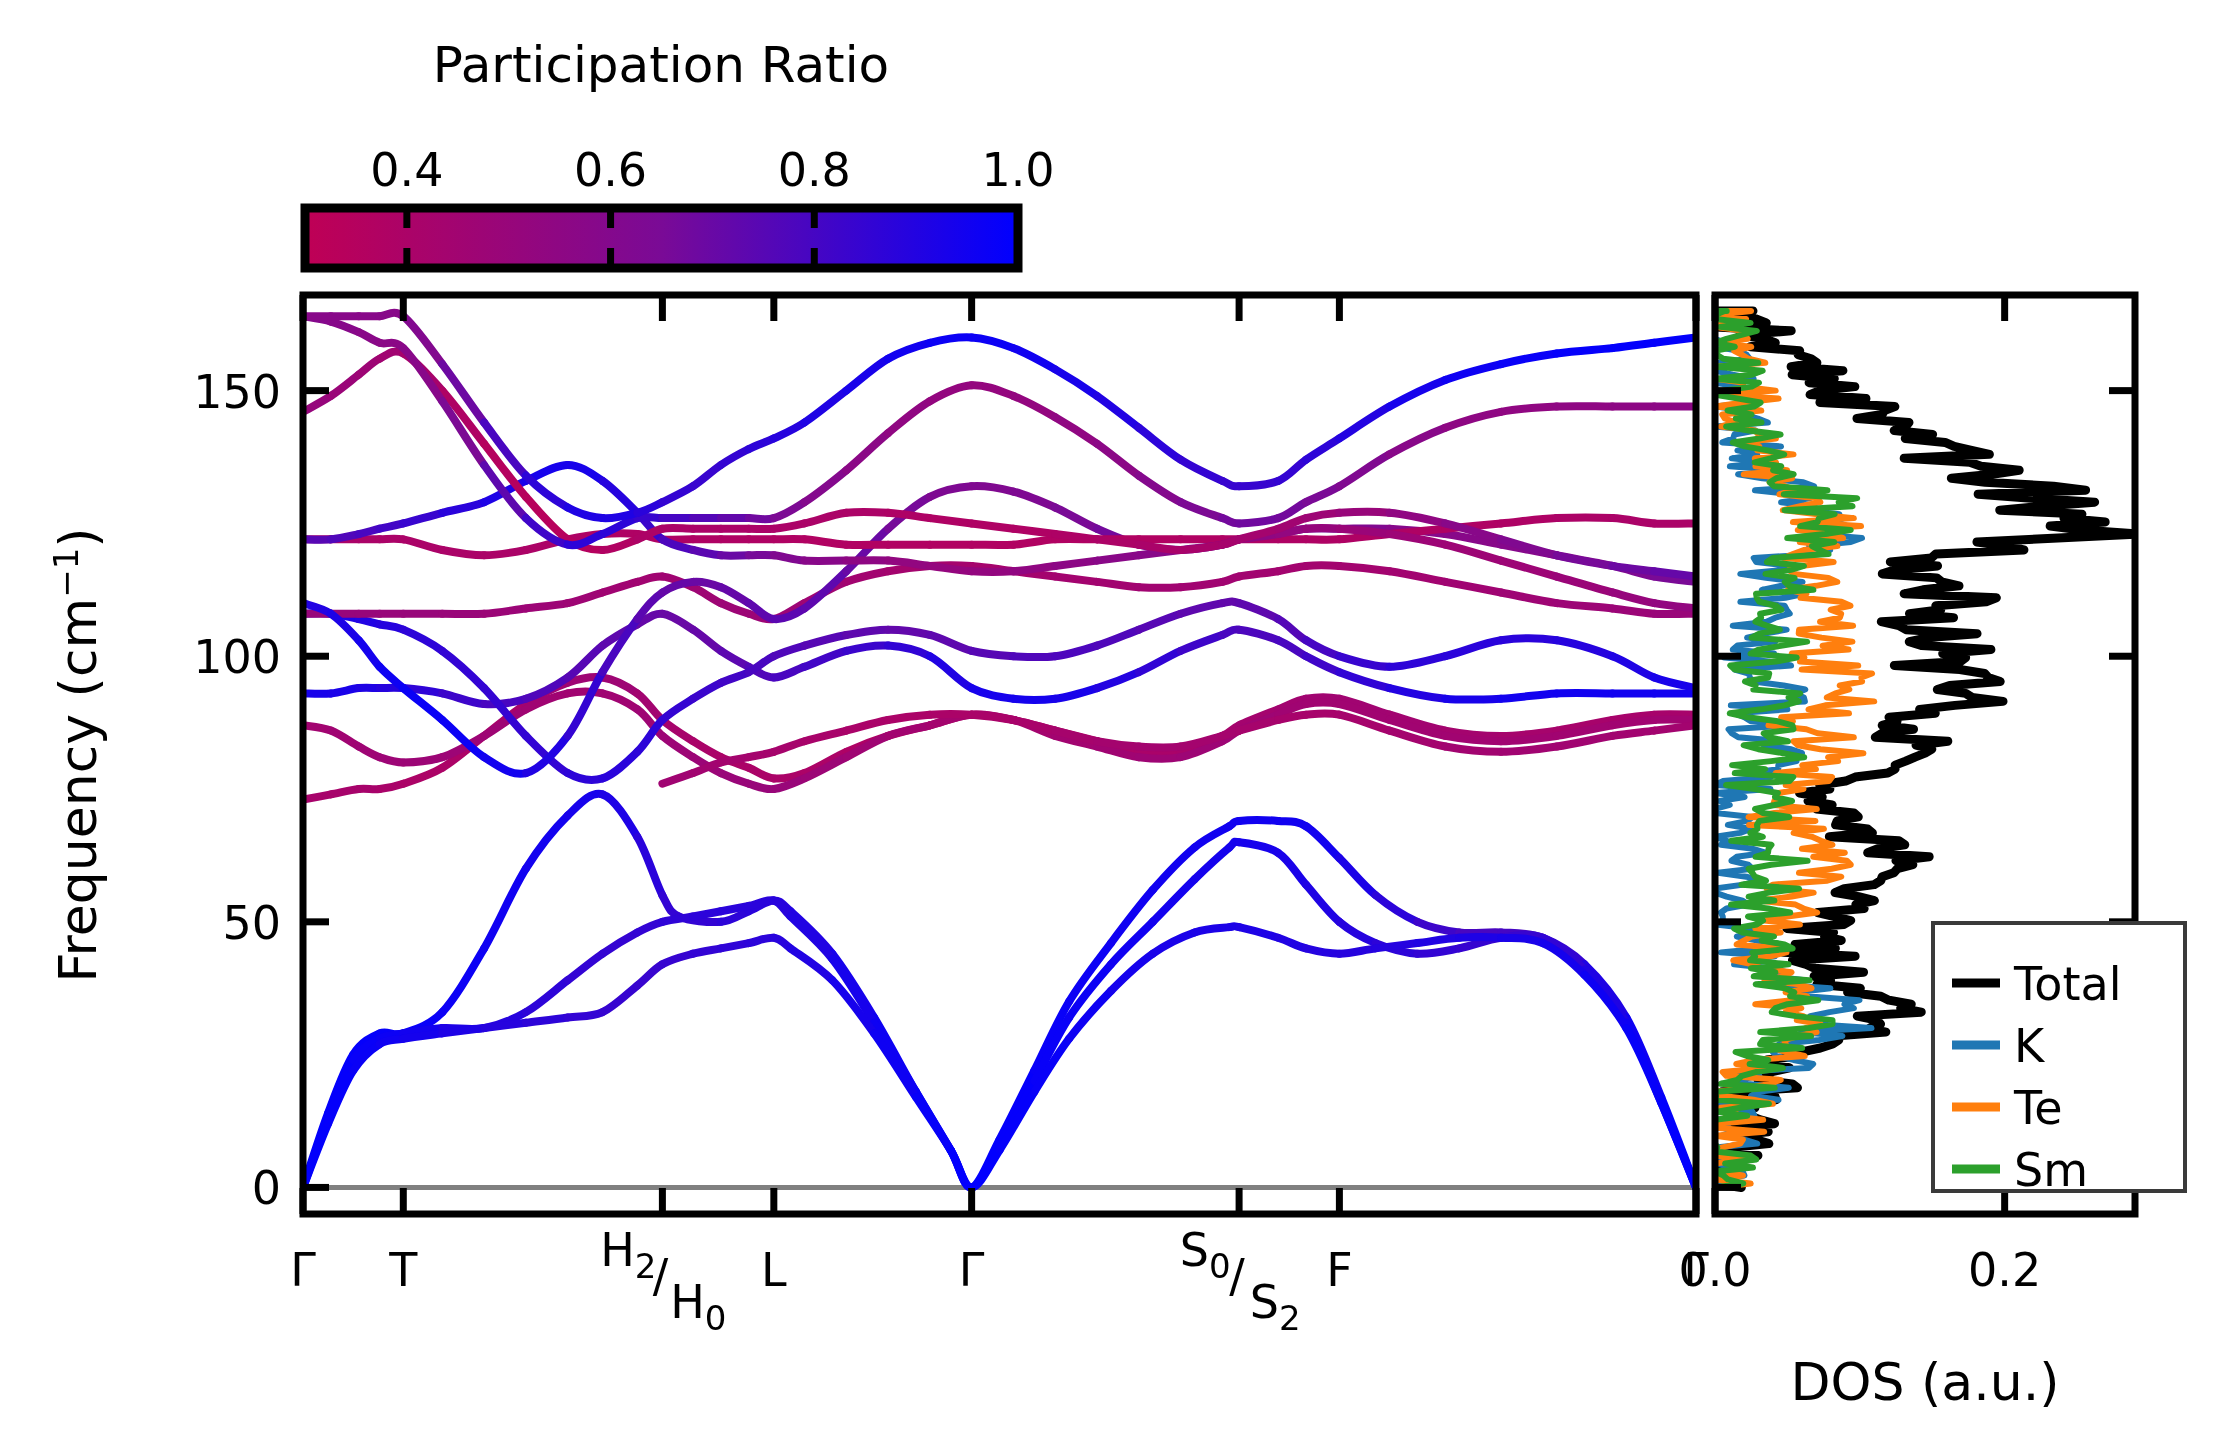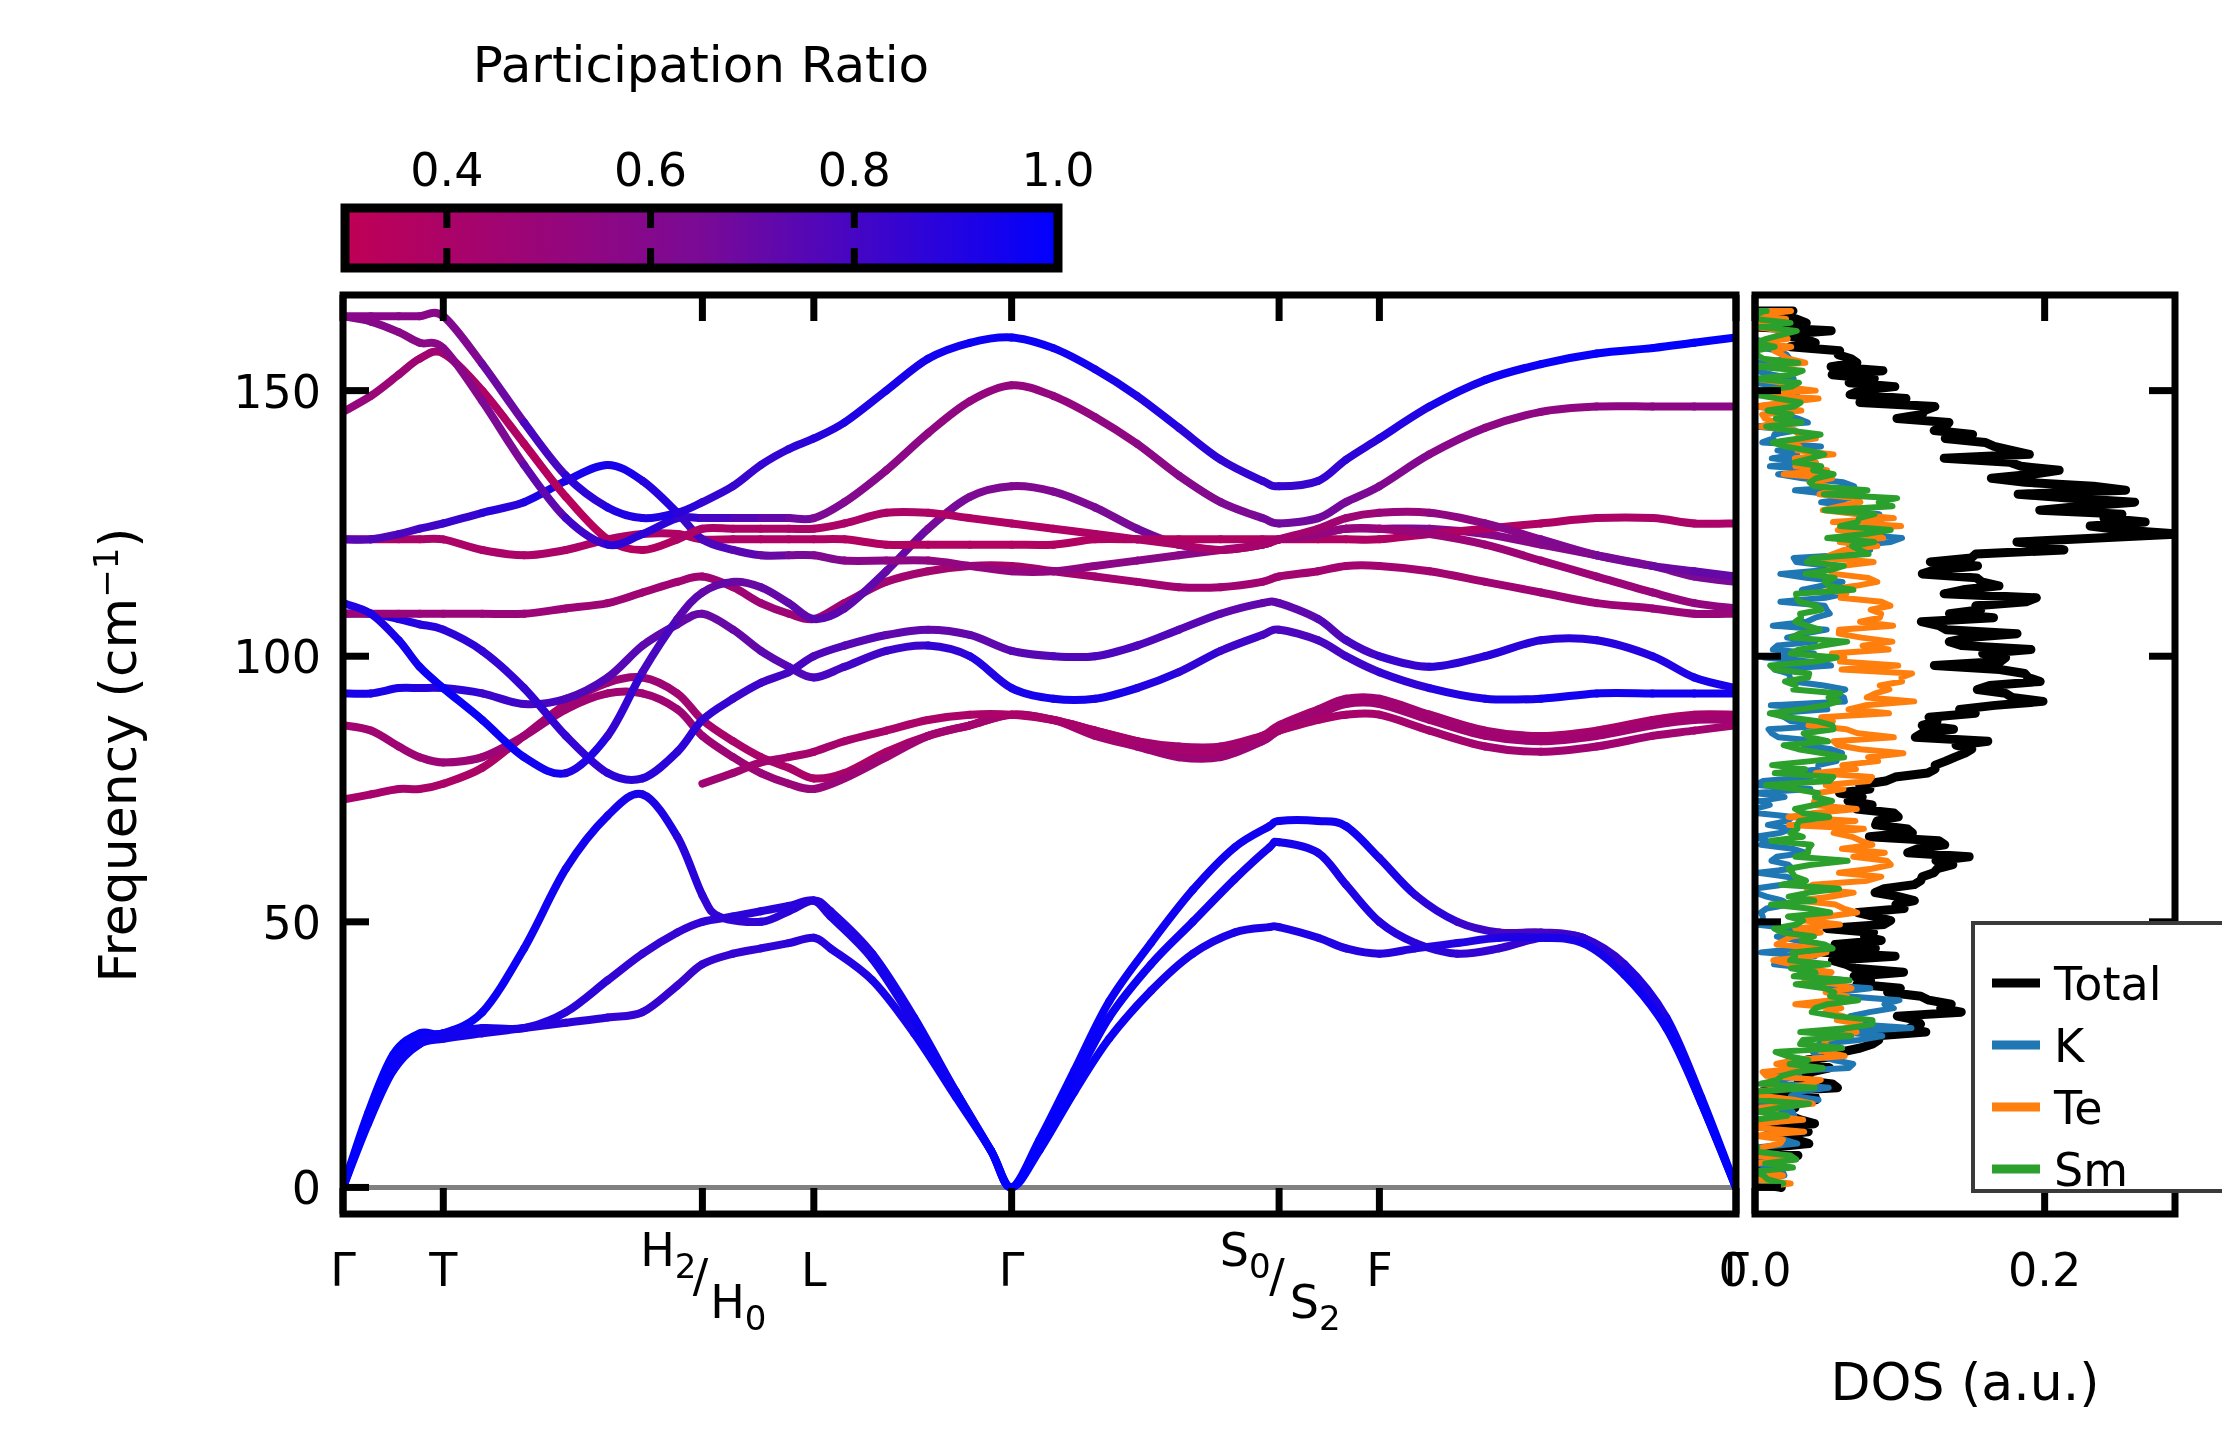--- a/index.html
+++ b/index.html
@@ -1,18 +1,18 @@
 <!DOCTYPE html>
 <html><head>
 <meta charset="utf-8">
 <style>
   html,body{margin:0;padding:0;background:#ffffff;}
   body{width:2222px;height:1455px;position:relative;overflow:hidden;
        font-family:"DejaVu Sans","Liberation Sans",sans-serif;color:#000;}
-  .fig{position:absolute;left:0;top:0;width:1878px;height:1455px;padding-left:40px;}
+  .fig{position:absolute;left:0;top:0;width:1878px;height:1455px;}
   svg{display:block;}
   text{font-family:"DejaVu Sans","Liberation Sans",sans-serif;fill:#000;}
   .tickLbl{font-size:46px;}
   .axLbl{font-size:52px;}
   .cbTitle{font-size:50px;}
   .cbTick{font-size:46px;}
   .legLbl{font-size:46px;}
   .subSup{font-size:34px;}
 </style>
 </head>

